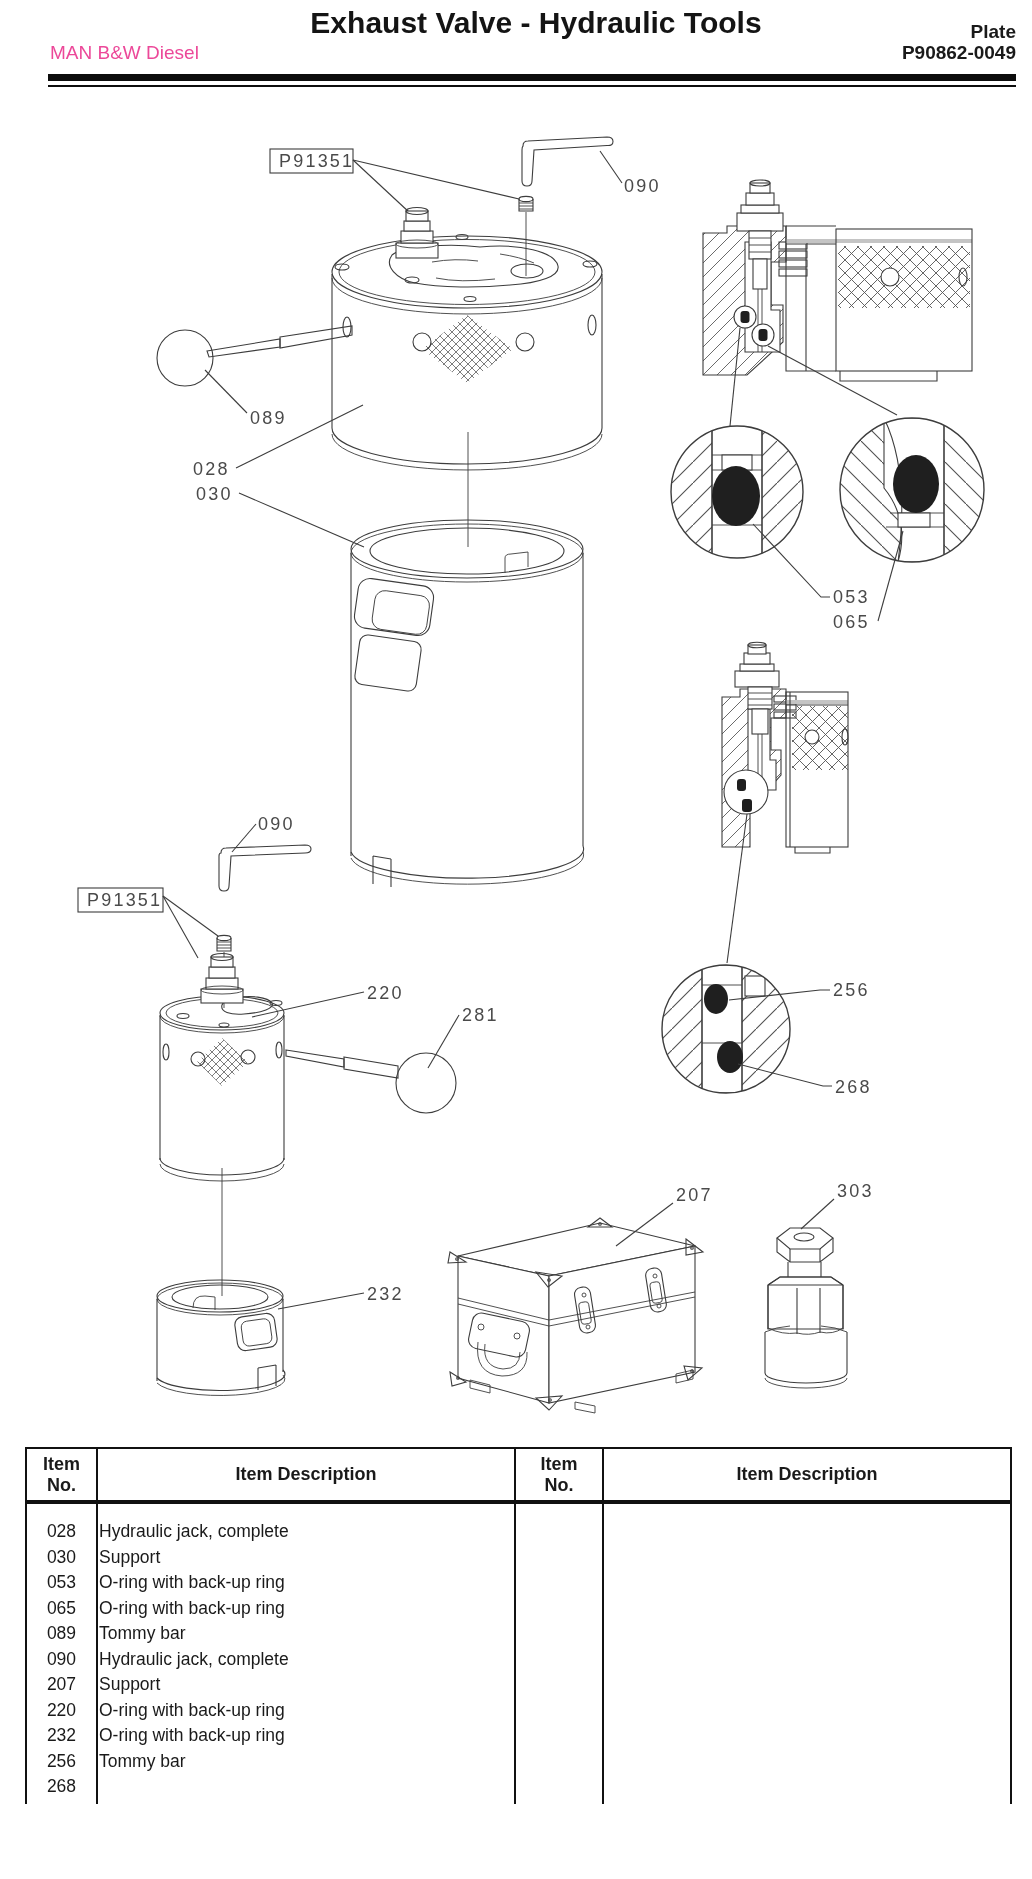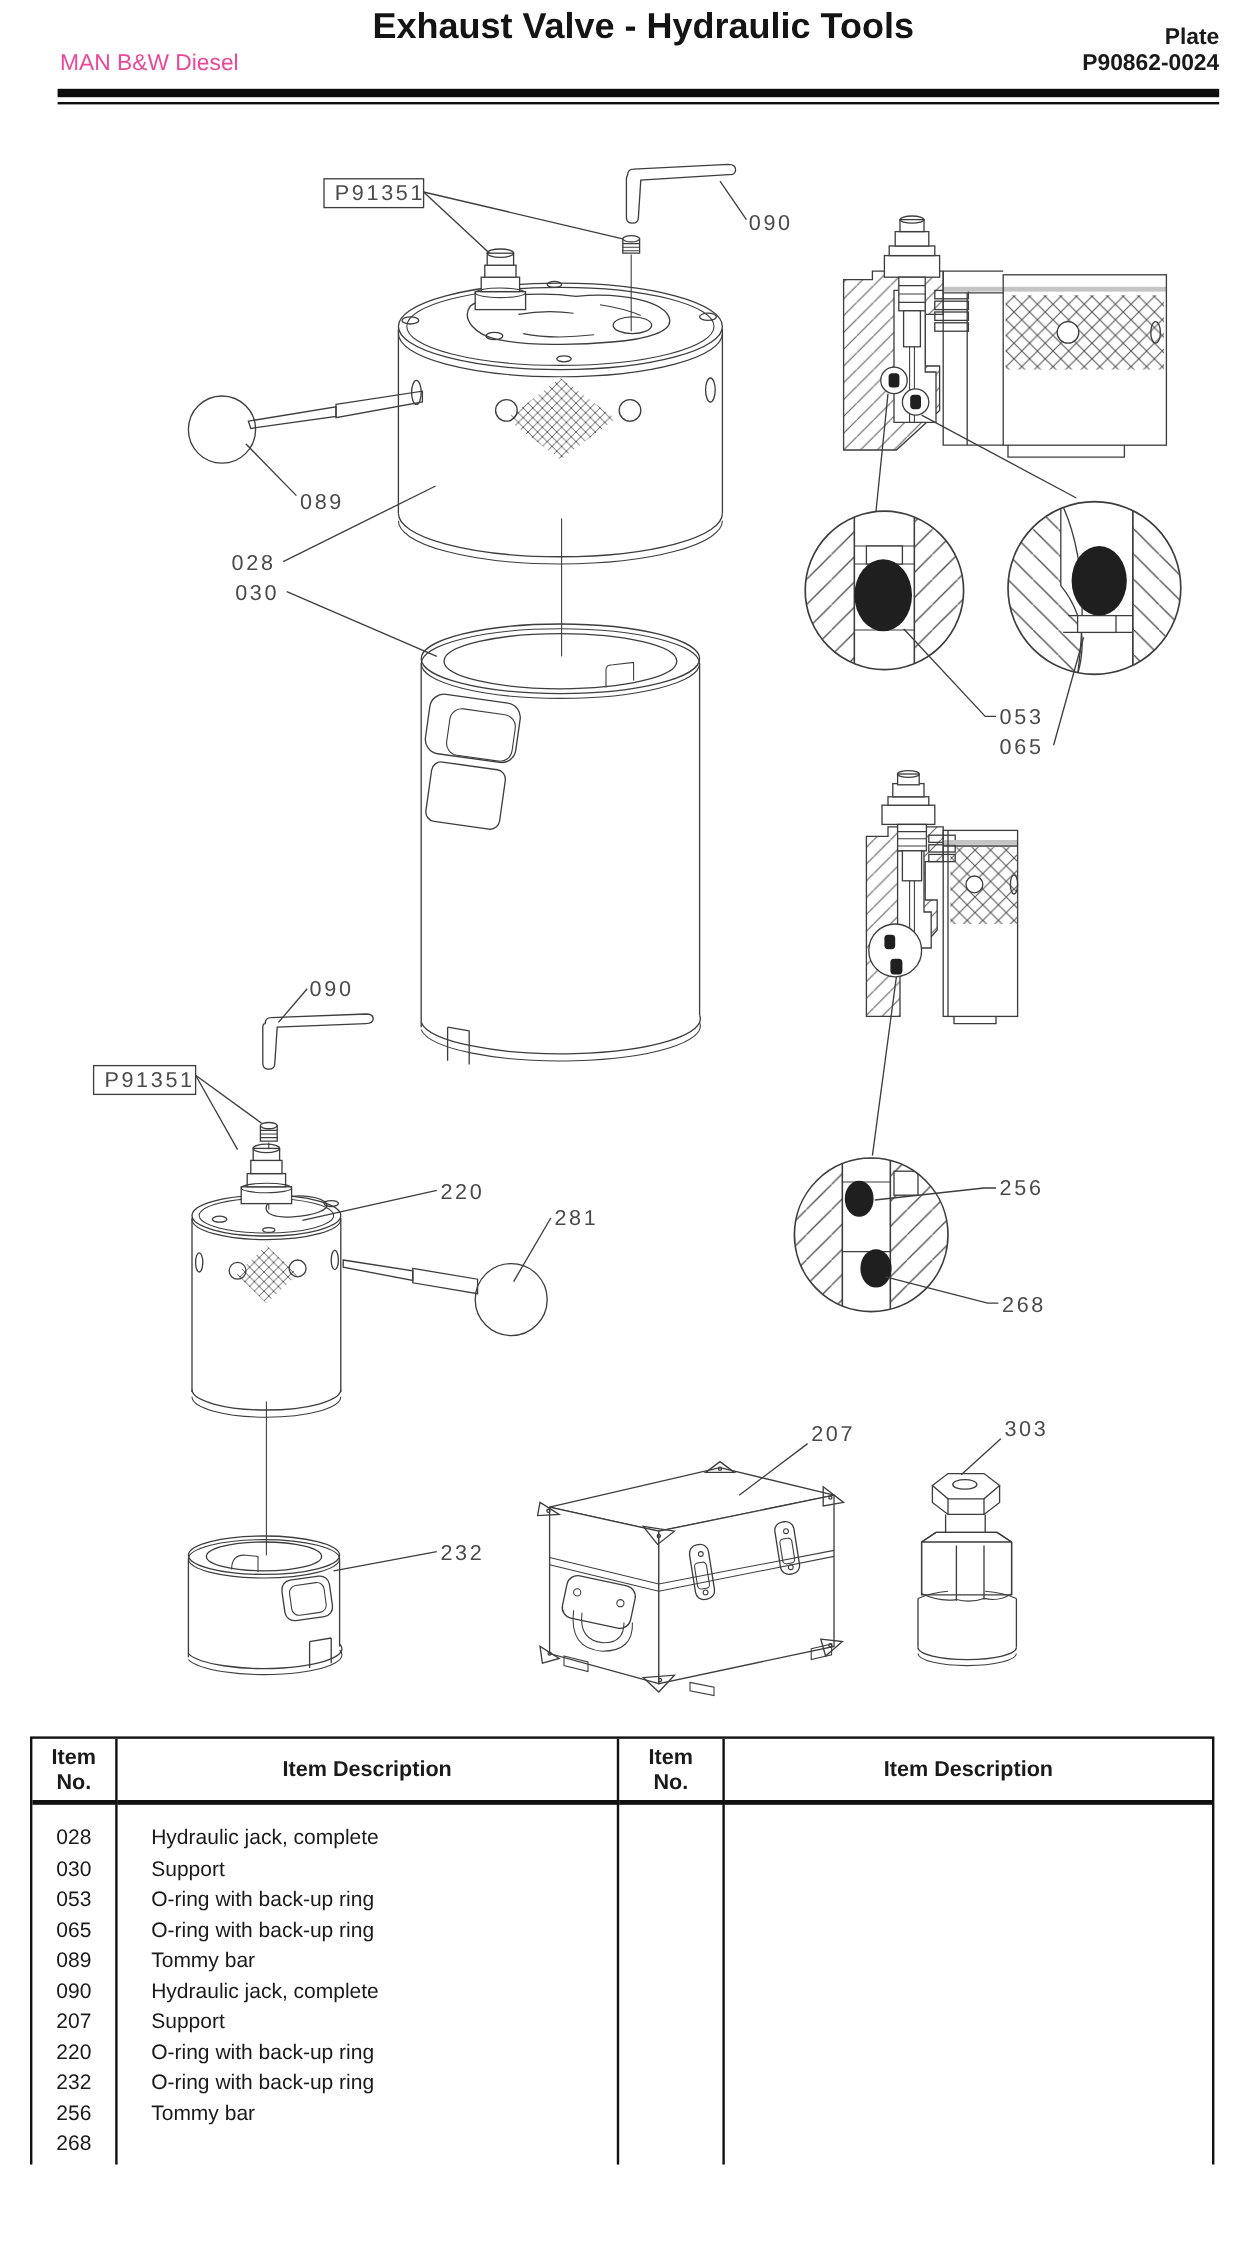--- a/index.html
+++ b/index.html
@@ -32,32 +32,32 @@
   .tbl{position:absolute;left:25px;top:1447px;width:983px;height:416px;
        border:2px solid #111;display:grid;
        grid-template-columns:71px 418px 88px 1fr;grid-template-rows:55px 1fr;}
   .tbl .cell{border-right:2px solid #111;}
   .tbl .cell.last{border-right:none;}
   .tbl .hcell{border-bottom:4px solid #111;display:flex;flex-direction:column;
               align-items:center;justify-content:center;font-weight:bold;font-size:18px;
               line-height:21px;text-align:center;}
   .tbl .bcell{padding-top:15px;font-size:17.5px;}
   .tbl .numcol div{height:25.5px;line-height:25.5px;text-align:center;}
-  .tbl .desccol div{height:25.5px;line-height:25.5px;padding-left:28px;}
+  .tbl .desccol div{height:25.5px;line-height:25.5px;padding-left:1px;}
   .tbl-underline{position:absolute;left:24px;top:1871px;width:988px;height:2px;background:#b3b3b3;}
 </style>
 </head>
 <body>
 
 <div class="page">
 
   <div class="hdr-title">Exhaust Valve - Hydraulic Tools</div>
   <div class="hdr-company">MAN B&amp;W Diesel</div>
   <div class="hdr-plate">Plate</div>
-  <div class="hdr-plateno">P90862-0024</div>
+  <div class="hdr-plateno">P90862-0049</div>
   <div class="rule-thick"></div>
   <div class="rule-thin"></div>
 
   <svg class="draw" viewBox="0 0 1032 1445">
     <defs>
       <pattern id="h1" width="14" height="14" patternUnits="userSpaceOnUse">
         <path d="M-2,16 L16,-2" stroke="#5a5a5a" stroke-width="0.9" fill="none"></path>
       </pattern>
       <pattern id="h1L" width="21" height="21" patternUnits="userSpaceOnUse">
         <path d="M-3,24 L24,-3" stroke="#4f4f4f" stroke-width="1.1" fill="none"></path>

